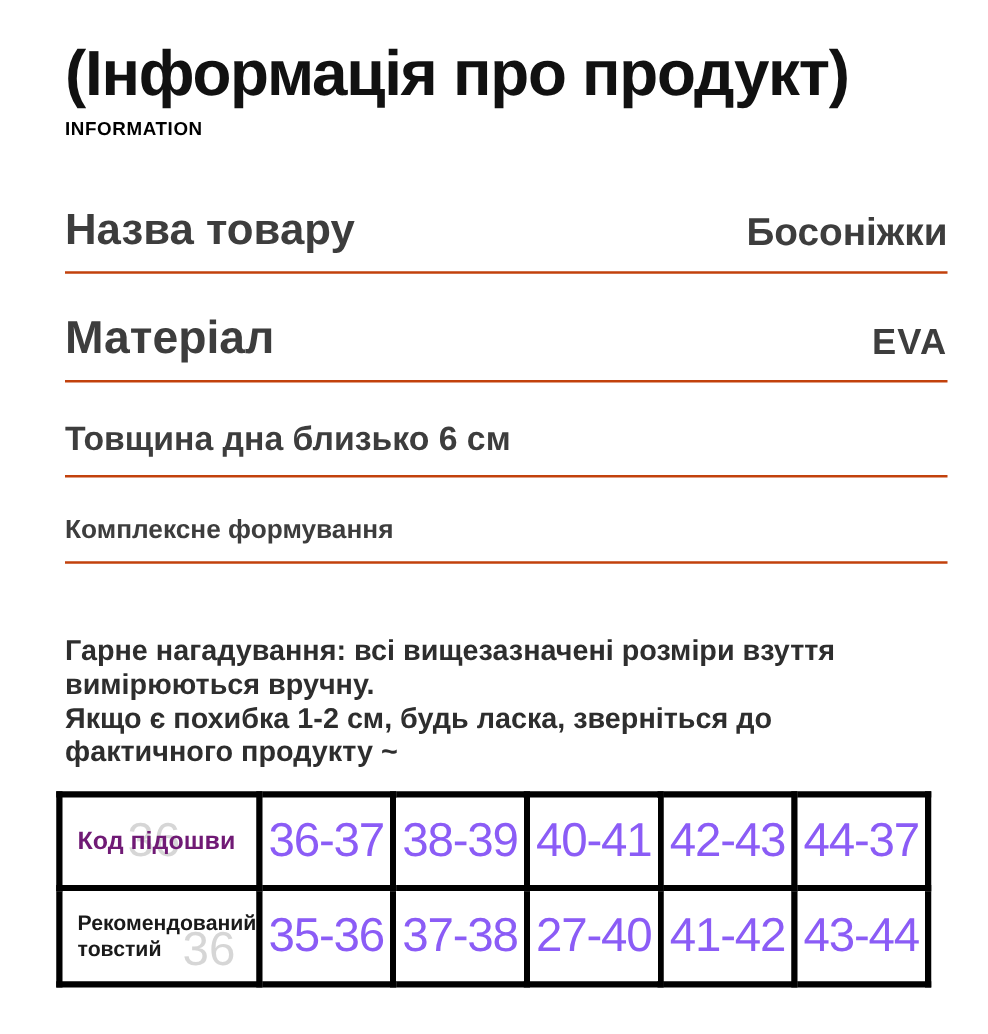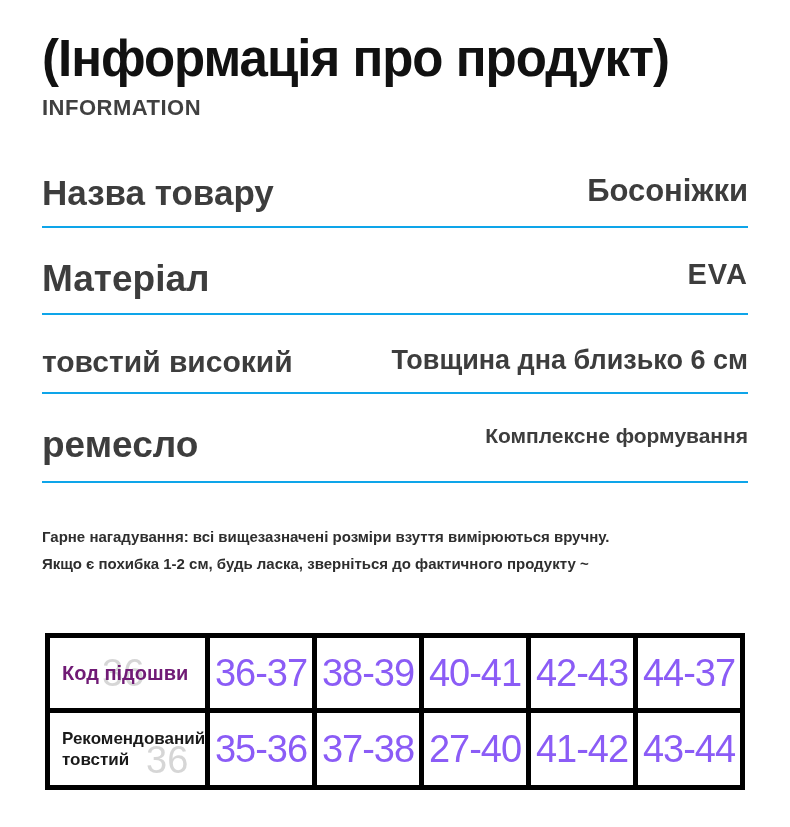--- a/index.html
+++ b/index.html
@@ -10,46 +10,47 @@
   }
   .page {
     position: relative;
     width: 790px;
     height: 827px;
     background: #ffffff;
     overflow: hidden;
   }
   .content {
     position: absolute;
-    left: 42px;
+    left: 52px;
     top: 30px;
     width: 706px;
   }
   
   .title {
     font-size: 51px;
     font-weight: 700;
     color: #111111;
     letter-spacing: -1px;
     line-height: 1.15;
     white-space: nowrap;
   }
   .subtitle {
     margin-top: 6px;
-    font-size: 22px;
+    font-size: 15px;
     font-weight: 700;
-    color: #404040;
+    color: #000000;
     letter-spacing: 0.5px;
   }
   
   .info-list { margin-top: 22px; }
   .info-row {
     display: flex;
     justify-content: space-between;
-    border-bottom: 2px solid #0ea5e9;
+    align-items: flex-end;
+    border-bottom: 2px solid #c2410c;
     padding: 30px 0 13px 0;
   }
   .info-label {
     font-weight: 700;
     color: #3d3d3d;
     white-space: nowrap;
   }
   .info-value {
     font-weight: 700;
     color: #3d3d3d;
@@ -59,22 +60,22 @@
   .info-row:nth-child(1) .info-label { font-size: 35px; }
   .info-row:nth-child(1) .info-value { font-size: 31px; }
   .info-row:nth-child(2) .info-label { font-size: 37px; }
   .info-row:nth-child(2) .info-value { font-size: 29px; letter-spacing: 1px; }
   .info-row:nth-child(3) .info-label { font-size: 30px; }
   .info-row:nth-child(3) .info-value { font-size: 27px; }
   .info-row:nth-child(4) .info-label { font-size: 37px; padding-bottom: 2px; }
   .info-row:nth-child(4) .info-value { font-size: 21px; }
   
   .note {
-    margin-top: 40px;
-    font-size: 15px;
+    margin-top: 56px;
+    font-size: 23px;
     font-weight: 700;
     color: #2e2e2e;
     line-height: 27px;
   }
   
   .size-table {
     position: absolute;
     left: 45px;
     top: 633px;
     width: 700px;
@@ -141,25 +142,23 @@
     <div class="info-list">
       <div class="info-row">
         <span class="info-label">Назва товару</span>
         <span class="info-value">Босоніжки</span>
       </div>
       <div class="info-row">
         <span class="info-label">Матеріал</span>
         <span class="info-value">EVA</span>
       </div>
       <div class="info-row">
-        <span class="info-label">товстий високий</span>
         <span class="info-value">Товщина дна близько 6 см</span>
       </div>
       <div class="info-row">
-        <span class="info-label">ремесло</span>
         <span class="info-value">Комплексне формування</span>
       </div>
     </div>
 
     <div class="note">
       <div>Гарне нагадування: всі вищезазначені розміри взуття вимірюються вручну.</div>
       <div>Якщо є похибка 1-2 см, будь ласка, зверніться до фактичного продукту ~</div>
     </div>
 
   </div>

